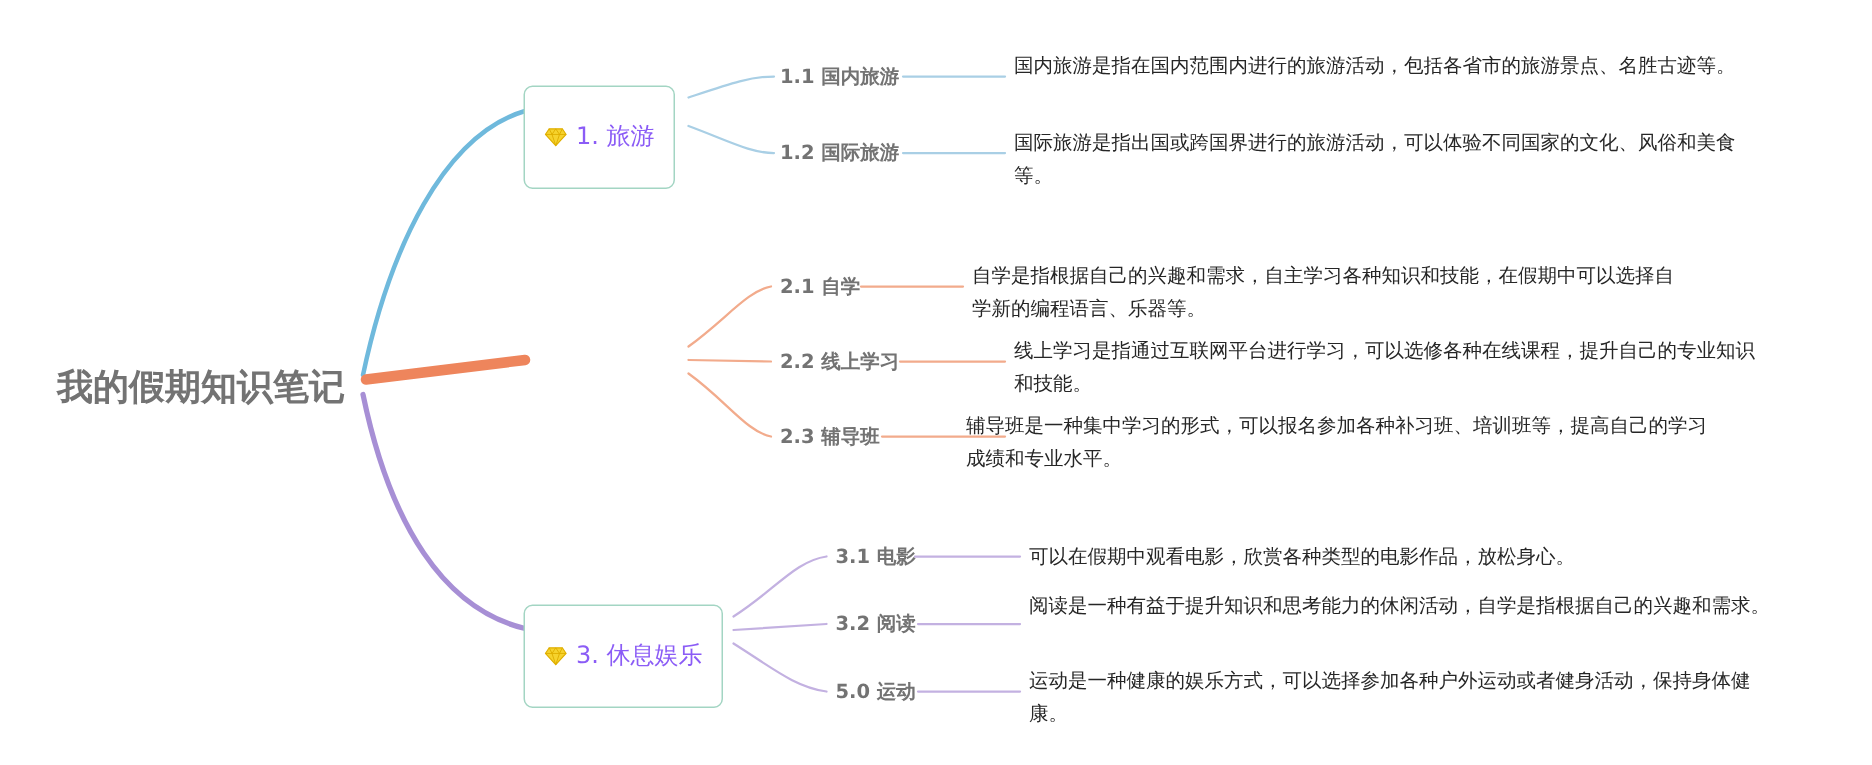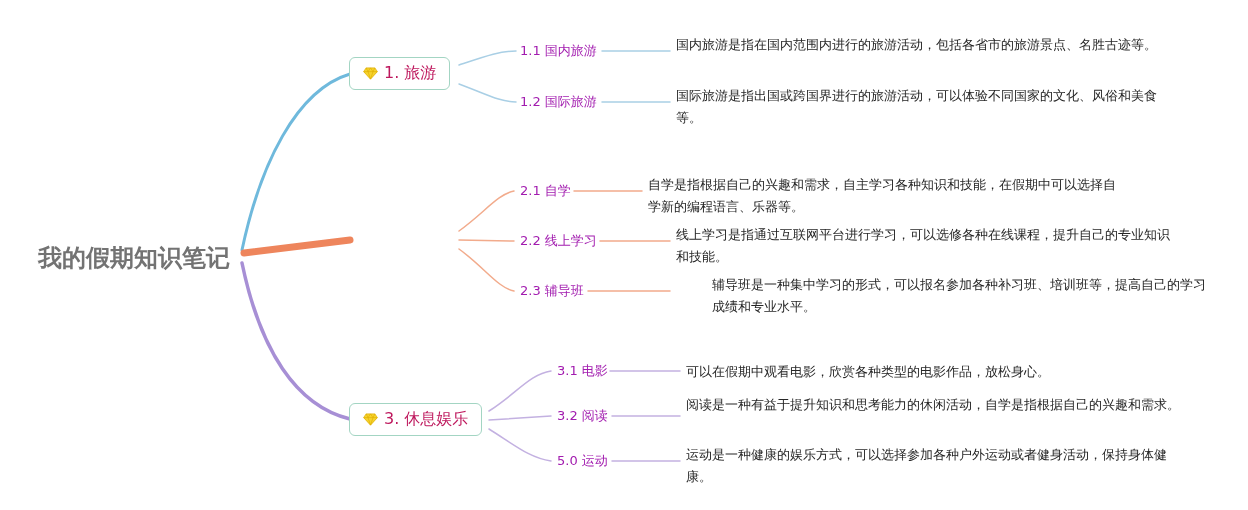--- a/index.html
+++ b/index.html
@@ -14,25 +14,25 @@
   .line-blue-light   { stroke:var(--branch-travel-light); }
   .line-orange-light { stroke:var(--branch-study-light); }
   .line-purple-light { stroke:var(--branch-leisure-light); }
   .root-node {
     position:absolute; left:38px; top:242px;
     font-size:24px; font-weight:700; color:#737373; white-space:nowrap;
   }
   .branch {
     position:absolute; display:flex; align-items:center; gap:6px;
     border:1px solid var(--node-border); border-radius:6px;
-    padding:5px 13px; background:#fff; font-size:16px; color:#be185d; white-space:nowrap;
+    padding:23px 13px; background:#fff; font-size:16px; color:#8b5cf6; white-space:nowrap;
   }
   .branch .icon { display:inline-flex; width:15px; height:15px; flex:0 0 auto; }
   .subtopic {
-    position:absolute; font-size:13px; color:#a21caf; white-space:nowrap;
+    position:absolute; font-size:13px; color:#737373; white-space:nowrap;font-weight:bold;
   }
   .desc {
     position:absolute; font-size:13px; line-height:22px; color:#262626; width:500px;
   }
 </style>
 </head>
 <body>
 
 <div class="canvas">
 
@@ -92,21 +92,21 @@
   <div class="subtopic" style="left:520px; top:42px;">1.1 国内旅游</div>
   <div class="subtopic" style="left:520px; top:93px;">1.2 国际旅游</div>
   <div class="desc" style="left:676px; top:34px;">国内旅游是指在国内范围内进行的旅游活动，包括各省市的旅游景点、名胜古迹等。</div>
   <div class="desc" style="left:676px; top:85px;">国际旅游是指出国或跨国界进行的旅游活动，可以体验不同国家的文化、风俗和美食等。</div>
 
   <div class="subtopic" style="left:520px; top:182px;">2.1 自学</div>
   <div class="subtopic" style="left:520px; top:232px;">2.2 线上学习</div>
   <div class="subtopic" style="left:520px; top:282px;">2.3 辅导班</div>
   <div class="desc" style="left:676px; top:224px;">线上学习是指通过互联网平台进行学习，可以选修各种在线课程，提升自己的专业知识和技能。</div>
   <div class="desc" style="left:648px; top:174px; width:478px;">自学是指根据自己的兴趣和需求，自主学习各种知识和技能，在假期中可以选择自学新的编程语言、乐器等。</div>
-  <div class="desc" style="left:712px; top:274px;">辅导班是一种集中学习的形式，可以报名参加各种补习班、培训班等，提高自己的学习成绩和专业水平。</div>
+  <div class="desc" style="left:644px; top:274px;">辅导班是一种集中学习的形式，可以报名参加各种补习班、培训班等，提高自己的学习成绩和专业水平。</div>
 
   <div class="subtopic" style="left:557px; top:362px;">3.1 电影</div>
   <div class="subtopic" style="left:557px; top:407px;">3.2 阅读</div>
   <div class="subtopic" style="left:557px; top:452px;">5.0 运动</div>
   <div class="desc" style="left:686px; top:361px;">可以在假期中观看电影，欣赏各种类型的电影作品，放松身心。</div>
   <div class="desc" style="left:686px; top:394px;">阅读是一种有益于提升知识和思考能力的休闲活动，自学是指根据自己的兴趣和需求。</div>
   <div class="desc" style="left:686px; top:444px;">运动是一种健康的娱乐方式，可以选择参加各种户外运动或者健身活动，保持身体健康。</div>
 
 </div>
 

